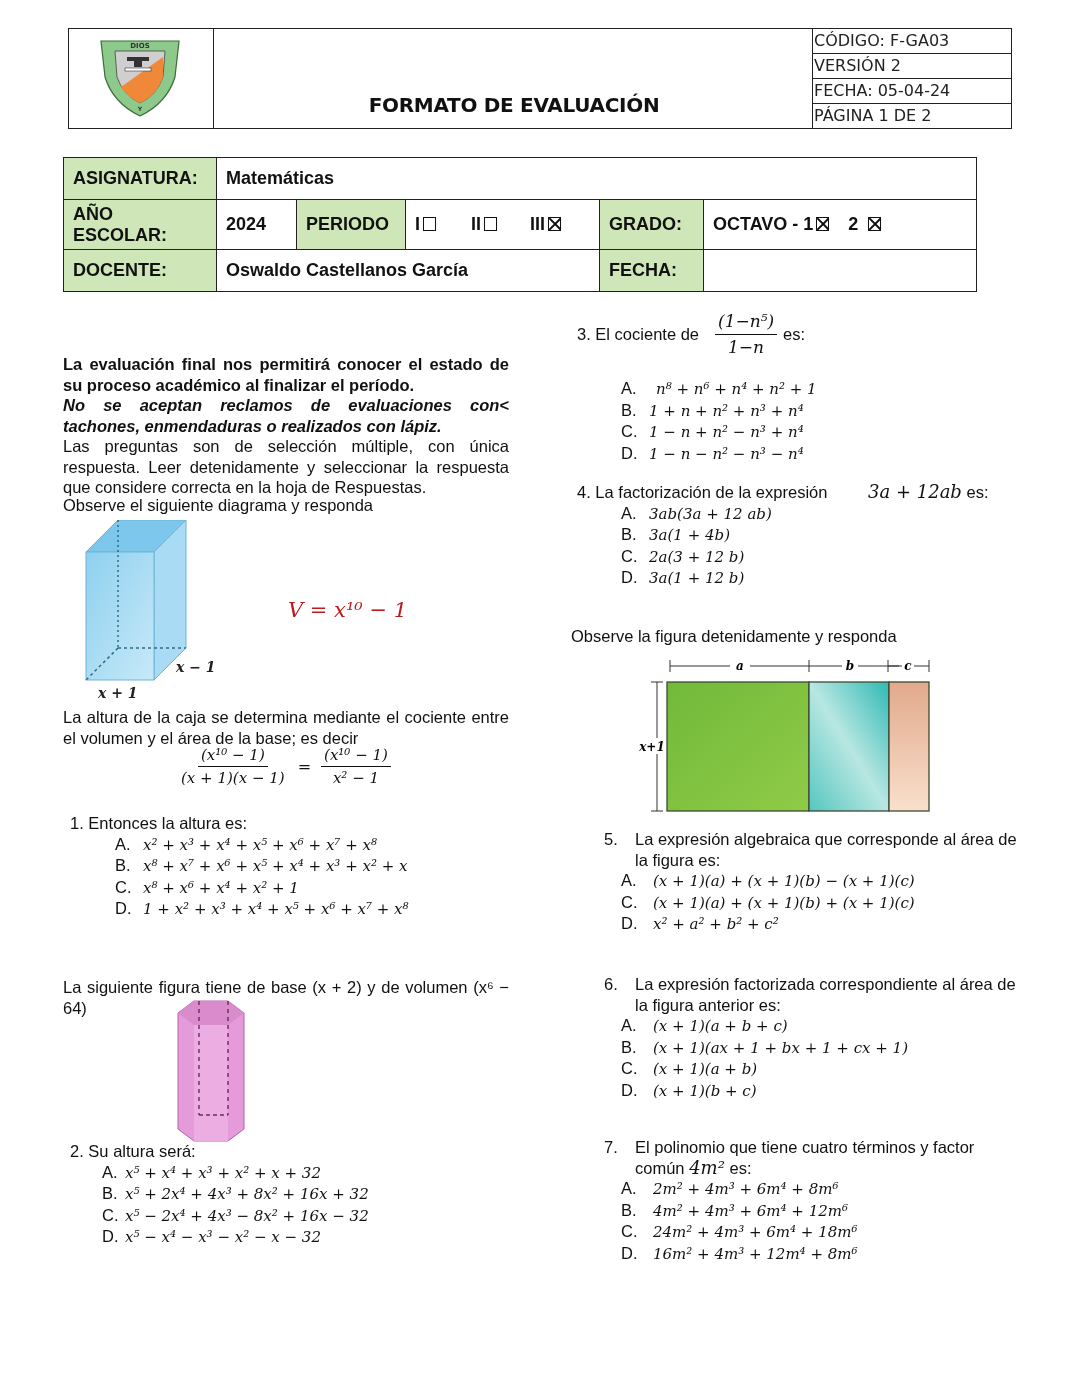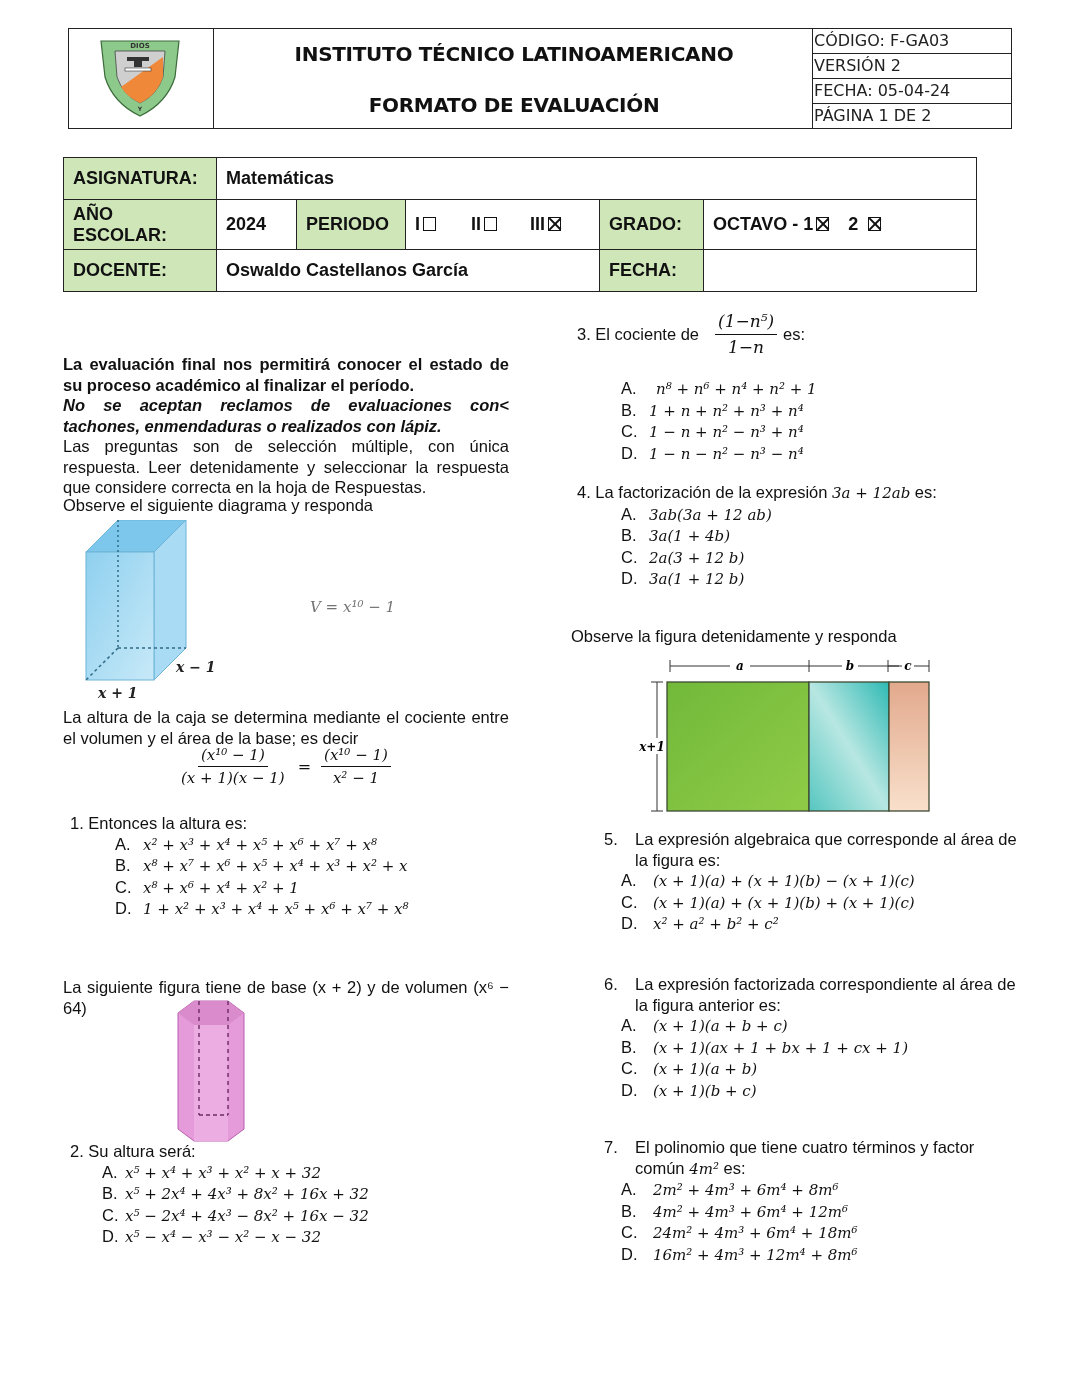--- a/index.html
+++ b/index.html
@@ -57,21 +57,20 @@
       <path d="M18 14 L68 14 L66 40 Q60 58 43 66 Q26 58 20 40 Z" fill="#cfcfcf" stroke="#444" stroke-width="0.8"></path>
       <path d="M66 20 L66 40 Q60 58 43 66 Q30 60 24 50 Z" fill="#f0883a"></path>
       <rect x="30" y="20" width="22" height="4" fill="#333"></rect>
       <rect x="37" y="24" width="8" height="6" fill="#333"></rect>
       <rect x="28" y="31" width="26" height="3" fill="#fff" stroke="#333" stroke-width="0.6"></rect>
       <text x="43" y="11" font-size="7" text-anchor="middle" font-family="DejaVu Sans, sans-serif" font-weight="bold" fill="#333">DIOS</text>
       <text x="43" y="74" font-size="6" text-anchor="middle" font-family="DejaVu Sans, sans-serif" font-weight="bold" fill="#333">Y</text>
     </svg>
   </div>
   <div class="title-cell">
-    <div class="title1">INSTITUTO TÉCNICO LATINOAMERICANO</div>
     <div class="title2">FORMATO DE EVALUACIÓN</div>
   </div>
   <div class="meta-cell">
     <div class="meta-row">CÓDIGO: F-GA03</div>
     <div class="meta-row">VERSIÓN  2</div>
     <div class="meta-row">FECHA: 05-04-24</div>
     <div class="meta-row">PÁGINA 1 DE 2</div>
   </div>
 </div>
 
@@ -122,21 +121,21 @@
   </defs>
   <polygon points="6,32 38,0 106,0 74,32" fill="#7dc6ec" stroke="#6fb3d6" stroke-width="1"></polygon>
   <polygon points="74,32 106,0 106,128 74,160" fill="#a9dcf4" stroke="#6fb3d6" stroke-width="1"></polygon>
   <rect x="6" y="32" width="68" height="128" fill="url(#boxg)" stroke="#6fb3d6" stroke-width="1"></rect>
   <line x1="38" y1="0" x2="38" y2="128" stroke="#2f6b85" stroke-width="1.5" stroke-dasharray="2,3"></line>
   <line x1="38" y1="128" x2="106" y2="128" stroke="#2f6b85" stroke-width="1.5" stroke-dasharray="3,3"></line>
   <line x1="38" y1="128" x2="6" y2="160" stroke="#2f6b85" stroke-width="1.5" stroke-dasharray="3,3"></line>
   <text x="96" y="152" font-family="DejaVu Serif, serif" font-style="italic" font-weight="bold" font-size="14" fill="#222">x − 1</text>
   <text x="18" y="178" font-family="DejaVu Serif, serif" font-style="italic" font-weight="bold" font-size="14" fill="#222">x + 1</text>
 </svg>
-<div class="abs math" style="left:310px;top:598px;font-size:15px;color:#737373;">V = x¹⁰ − 1</div>
+<div class="abs math" style="left:288px;top:598px;font-size:21px;color:#b91c1c;">V = x¹⁰ − 1</div>
 
 <div class="abs txt" style="left:63px;top:707px;width:446px;text-align:justify;">La altura de la caja se determina mediante el cociente entre el volumen y el área de la base; es decir</div>
 
 <div class="abs" style="left:178px;top:746px;display:flex;align-items:center;gap:10px;">
   <span class="frac">
       <span class="num">(x¹⁰ − 1)</span>
       <span class="den">(x + 1)(x − 1)</span>
     </span>
   <span class="mathn" style="font-size:16px;">=</span>
   <span class="frac">
@@ -185,21 +184,21 @@
   <span>es:</span>
 </div>
 <div class="abs opts" style="left:621px;top:378px;">
   <div class="row"><span class="letter" style="width:35px">A.</span><span class="expr">n⁸ + n⁶ + n⁴ + n² + 1</span></div>
   <div class="row"><span class="letter">B.</span><span class="expr">1 + n +  n² + n³ + n⁴</span></div>
   <div class="row"><span class="letter">C.</span><span class="expr">1 − n +  n² − n³ + n⁴</span></div>
   <div class="row"><span class="letter">D.</span><span class="expr">1 − n − n² − n³ − n⁴</span></div>
 </div>
 
 <div class="abs opts" style="left:577px;top:482px;">
-  <div><span>4.</span> <span>La factorización de la expresión</span> <span class="expr" style="font-family:'DejaVu Serif',serif;font-style:italic;font-size:15px;">3a +  12ab</span> <span>es:</span></div>
+  <div><span>4.</span> <span>La factorización de la expresión</span> <span class="expr" style="font-family:'DejaVu Serif',serif;font-style:italic;font-size:18px;margin-left:36px;">3a +  12ab</span> <span>es:</span></div>
   <div style="padding-left:44px;">
     <div class="row"><span class="letter">A.</span><span class="expr">3ab(3a + 12 ab)</span></div>
     <div class="row"><span class="letter">B.</span><span class="expr">3a(1 + 4b)</span></div>
     <div class="row"><span class="letter">C.</span><span class="expr">2a(3 + 12 b)</span></div>
     <div class="row"><span class="letter">D.</span><span class="expr">3a(1 + 12 b)</span></div>
   </div>
 </div>
 
 <div class="abs txt" style="left:571px;top:626px;">Observe la figura  detenidamente y responda</div>
 
@@ -262,21 +261,21 @@
     <div class="row"><span class="letter" style="width:32px">A.</span><span class="expr">(x + 1)(a + b + c)</span></div>
     <div class="row"><span class="letter" style="width:32px">B.</span><span class="expr">(x + 1)(ax + 1 + bx + 1 + cx + 1)</span></div>
     <div class="row"><span class="letter" style="width:32px">C.</span><span class="expr">(x + 1)(a + b)</span></div>
     <div class="row"><span class="letter" style="width:32px">D.</span><span class="expr">(x + 1)(b + c)</span></div>
   </div>
 </div>
 
 <div class="abs opts" style="left:604px;top:1137px;width:420px;">
   <div style="display:flex;">
       <span style="width:31px;flex:none;">7.</span>
-      <span><span style="text-align:justify;">El polinomio que tiene cuatro términos y factor común</span> <span style="font-family:'DejaVu Serif',serif;font-style:italic;font-size:15px;">4m²</span> <span>es:</span></span>
+      <span><span style="text-align:justify;">El polinomio que tiene cuatro términos y factor común</span> <span style="font-family:'DejaVu Serif',serif;font-style:italic;font-size:18px;">4m²</span> <span>es:</span></span>
     </div>
   <div style="padding-left:17px;">
     <div class="row"><span class="letter" style="width:32px">A.</span><span class="expr">2m² + 4m³ + 6m⁴ + 8m⁶</span></div>
     <div class="row"><span class="letter" style="width:32px">B.</span><span class="expr">4m² + 4m³ + 6m⁴ + 12m⁶</span></div>
     <div class="row"><span class="letter" style="width:32px">C.</span><span class="expr">24m² + 4m³ + 6m⁴ + 18m⁶</span></div>
     <div class="row"><span class="letter" style="width:32px">D.</span><span class="expr">16m² + 4m³ + 12m⁴ + 8m⁶</span></div>
   </div>
 </div>
 
 </body></html>

